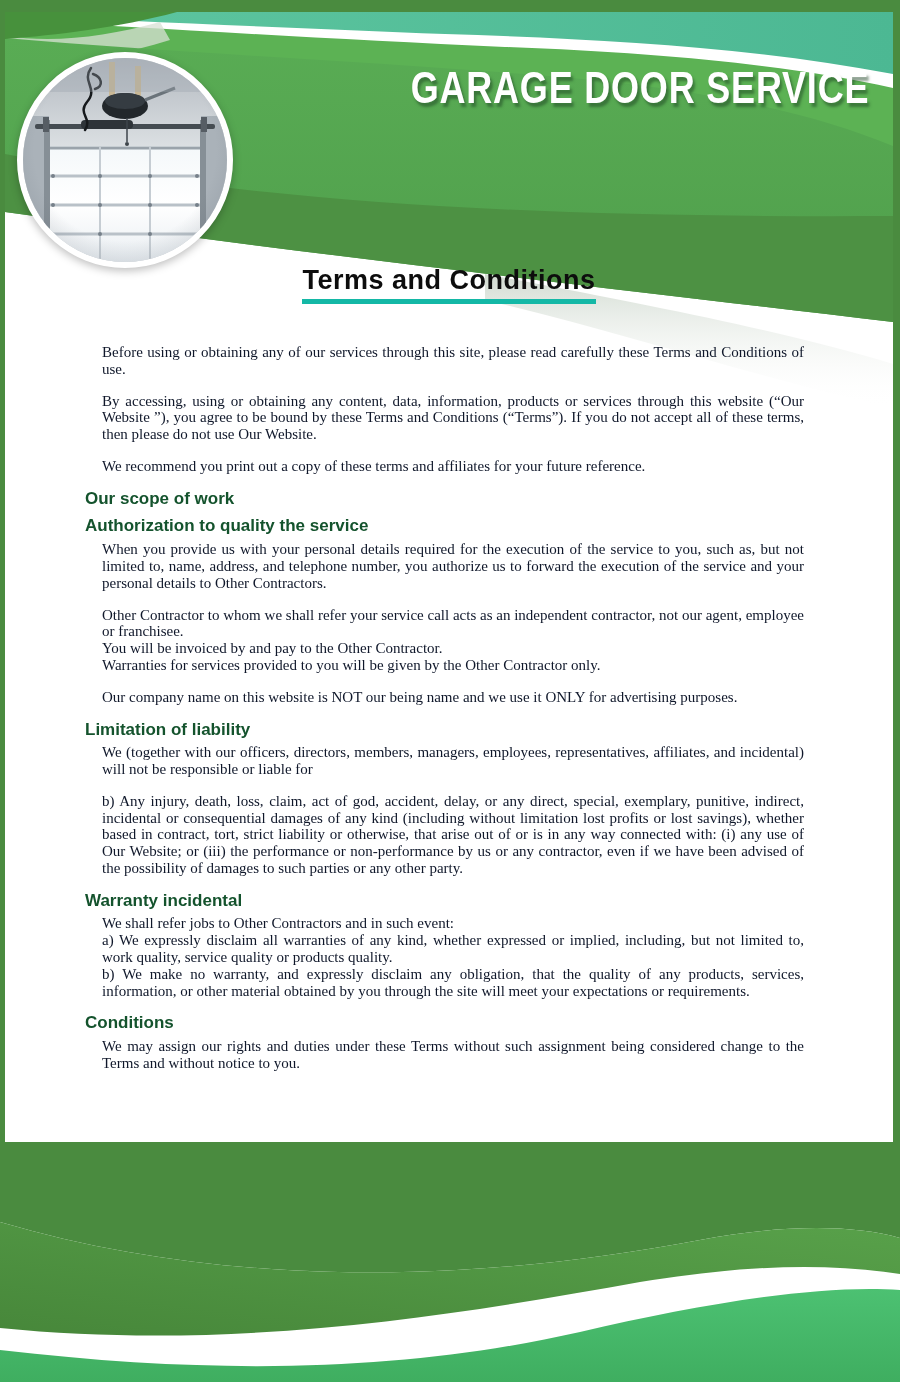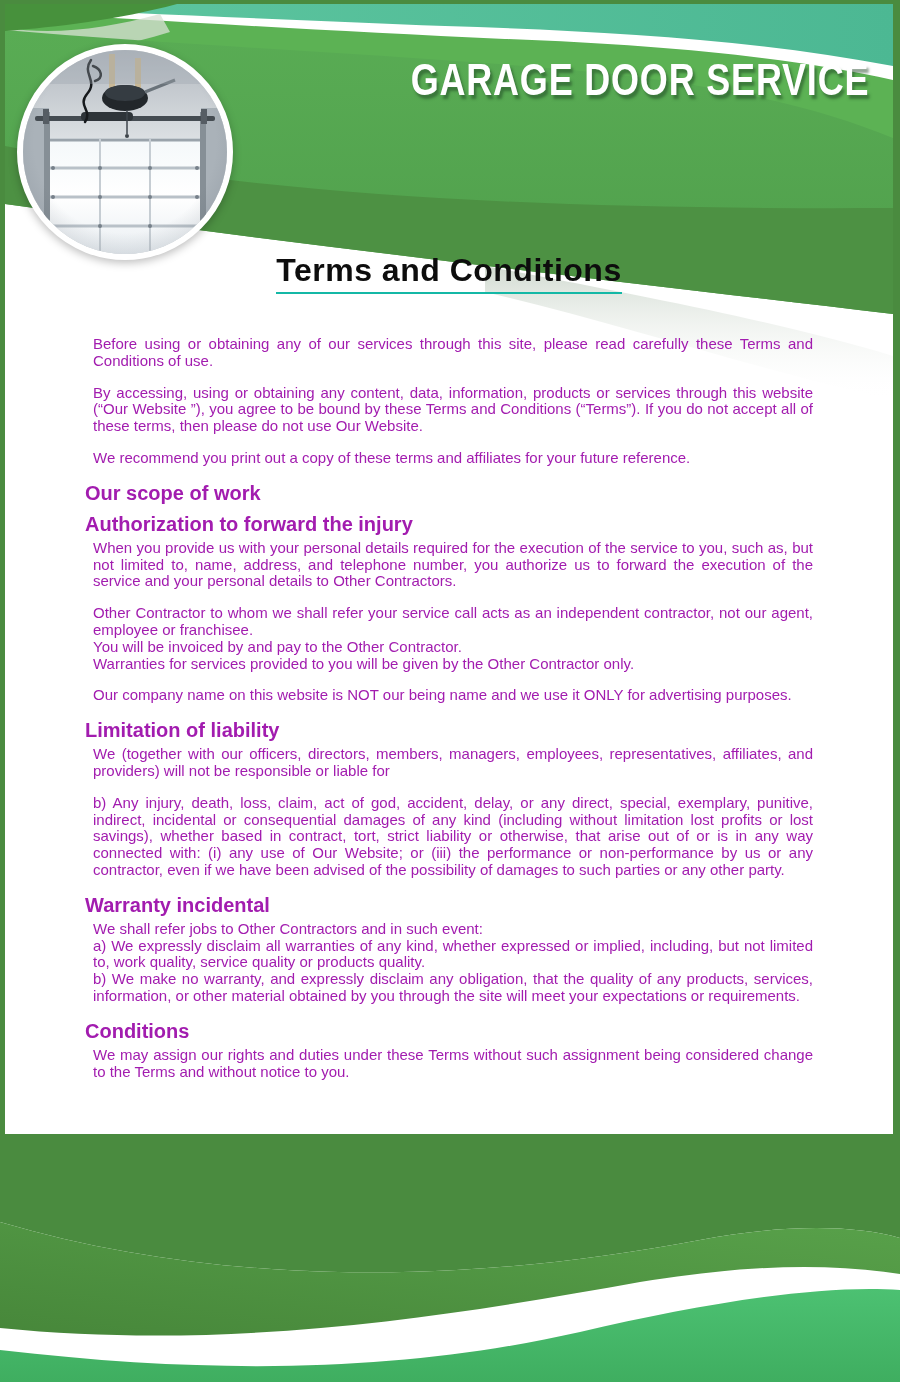--- a/index.html
+++ b/index.html
@@ -1,49 +1,49 @@
 <!DOCTYPE html>
 <html><head>
 <meta charset="utf-8">
 <style>
   html,body{margin:0;padding:0;}
   body{background:#ffffff;font-family:"Liberation Sans",sans-serif;}
   #screen{position:relative;width:900px;height:1382px;background:#4a8b3f;overflow:hidden;}
 
   
-  .sheet{position:absolute;left:5px;top:4px;width:888px;height:1130px;background:#ffffff;}
+  .sheet{position:absolute;left:5px;top:12px;width:888px;height:1130px;background:#ffffff;}
 
   
   .header{position:relative;height:332px;}
   .header-svg{position:absolute;left:0;top:0;width:888px;height:400px;display:block;}
   .brand-title{
     position:absolute;top:50px;right:24px;
     font-size:45px;font-weight:700;color:#ffffff;letter-spacing:1px;white-space:nowrap;
     transform:scaleX(0.80);transform-origin:100% 0;
     text-shadow:3px 4px 3px rgba(28,66,34,0.5);
   }
   .photo-circle{
     position:absolute;left:12px;top:40px;width:204px;height:204px;
     border:6px solid #ffffff;border-radius:50%;overflow:hidden;
     box-shadow:0 3px 8px rgba(0,0,0,0.25);background:#cfd4d8;
   }
   .photo-circle svg{display:block;width:204px;height:204px;}
   .doc-title{position:absolute;top:248px;left:0;width:100%;text-align:center;margin:0;}
   .doc-title span{
-    display:inline-block;font-size:32px;font-weight:700;color:#0d0d0d;letter-spacing:0.5px;
-    border-bottom:2px solid #14b8a6;padding-bottom:3px;
+    display:inline-block;font-size:27px;font-weight:700;color:#0d0d0d;letter-spacing:0.5px;
+    border-bottom:5px solid #14b8a6;padding-bottom:3px;
   }
 
   
   .content{position:relative;margin:0 72px 0 80px;z-index:2;}
   .para{
-    margin:0 8px 15px;font-size:15px;line-height:1.12;color:#a21caf;
-    text-align:justify;white-space:pre-line;
-  }
-  .section-heading{margin:9px 0 5px;font-size:20px;line-height:1.1;color:#a21caf;font-weight:700;}
+    margin:0 17px 15px;font-size:15px;line-height:1.12;color:#0f172a;
+    text-align:justify;white-space:pre-line;font-family:Liberation Serif, serif;
+  }
+  .section-heading{margin:9px 0 5px;font-size:17px;line-height:1.1;color:#14532d;font-weight:700;}
 
   
   .footer-svg{position:absolute;left:0;bottom:0;width:900px;height:200px;display:block;z-index:3;}
 </style>
 </head>
 <body>
 
 <div id="screen">
   <div class="sheet">
 
@@ -160,34 +160,34 @@
     <div class="content">
       <p class="para">Before using or obtaining any of our services through this site, please read carefully these Terms and Conditions of use.</p>
       <p class="para">By accessing, using or obtaining any content, data, information, products or services through this website (“Our Website ”), you agree to be bound by these Terms and Conditions (“Terms”). If you do not accept all of these terms, then please do not use Our Website.</p>
       <p class="para">We recommend you print out a copy of these terms and affiliates for your future reference.</p>
 
       <div class="section">
         <h3 class="section-heading">Our scope of work</h3>
       </div>
 
       <div class="section">
-        <h3 class="section-heading">Authorization to forward the injury</h3>
+        <h3 class="section-heading">Authorization to quality the service</h3>
         <p class="para">When you provide us with your personal details required for the execution of the service to you, such as, but not limited to, name, address, and telephone number, you authorize us to forward the execution of the service and your personal details to Other Contractors.</p>
       </div>
 
       <div class="section">
         <p class="para">Other Contractor to whom we shall refer your service call acts as an independent contractor, not our agent, employee or franchisee.
 You will be invoiced by and pay to the Other Contractor.
 Warranties for services provided to you will be given by the Other Contractor only.</p>
         <p class="para">Our company name on this website is NOT our being name and we use it ONLY for advertising purposes.</p>
       </div>
 
       <div class="section">
         <h3 class="section-heading">Limitation of liability</h3>
-        <p class="para">We (together with our officers, directors, members, managers, employees, representatives, affiliates, and providers) will not be responsible or liable for</p>
+        <p class="para">We (together with our officers, directors, members, managers, employees, representatives, affiliates, and incidental) will not be responsible or liable for</p>
         <p class="para">b) Any injury, death, loss, claim, act of god, accident, delay, or any direct, special, exemplary, punitive, indirect, incidental or consequential damages of any kind (including without limitation lost profits or lost savings), whether based in contract, tort, strict liability or otherwise, that arise out of or is in any way connected with: (i) any use of Our Website; or (iii) the performance or non-performance by us or any contractor, even if we have been advised of the possibility of damages to such parties or any other party.</p>
       </div>
 
       <div class="section">
         <h3 class="section-heading">Warranty incidental</h3>
         <p class="para">We shall refer jobs to Other Contractors and in such event:
 a) We expressly disclaim all warranties of any kind, whether expressed or implied, including, but not limited to, work quality, service quality or products quality.
 b) We make no warranty, and expressly disclaim any obligation, that the quality of any products, services, information, or other material obtained by you through the site will meet your expectations or requirements.</p>
       </div>
 

